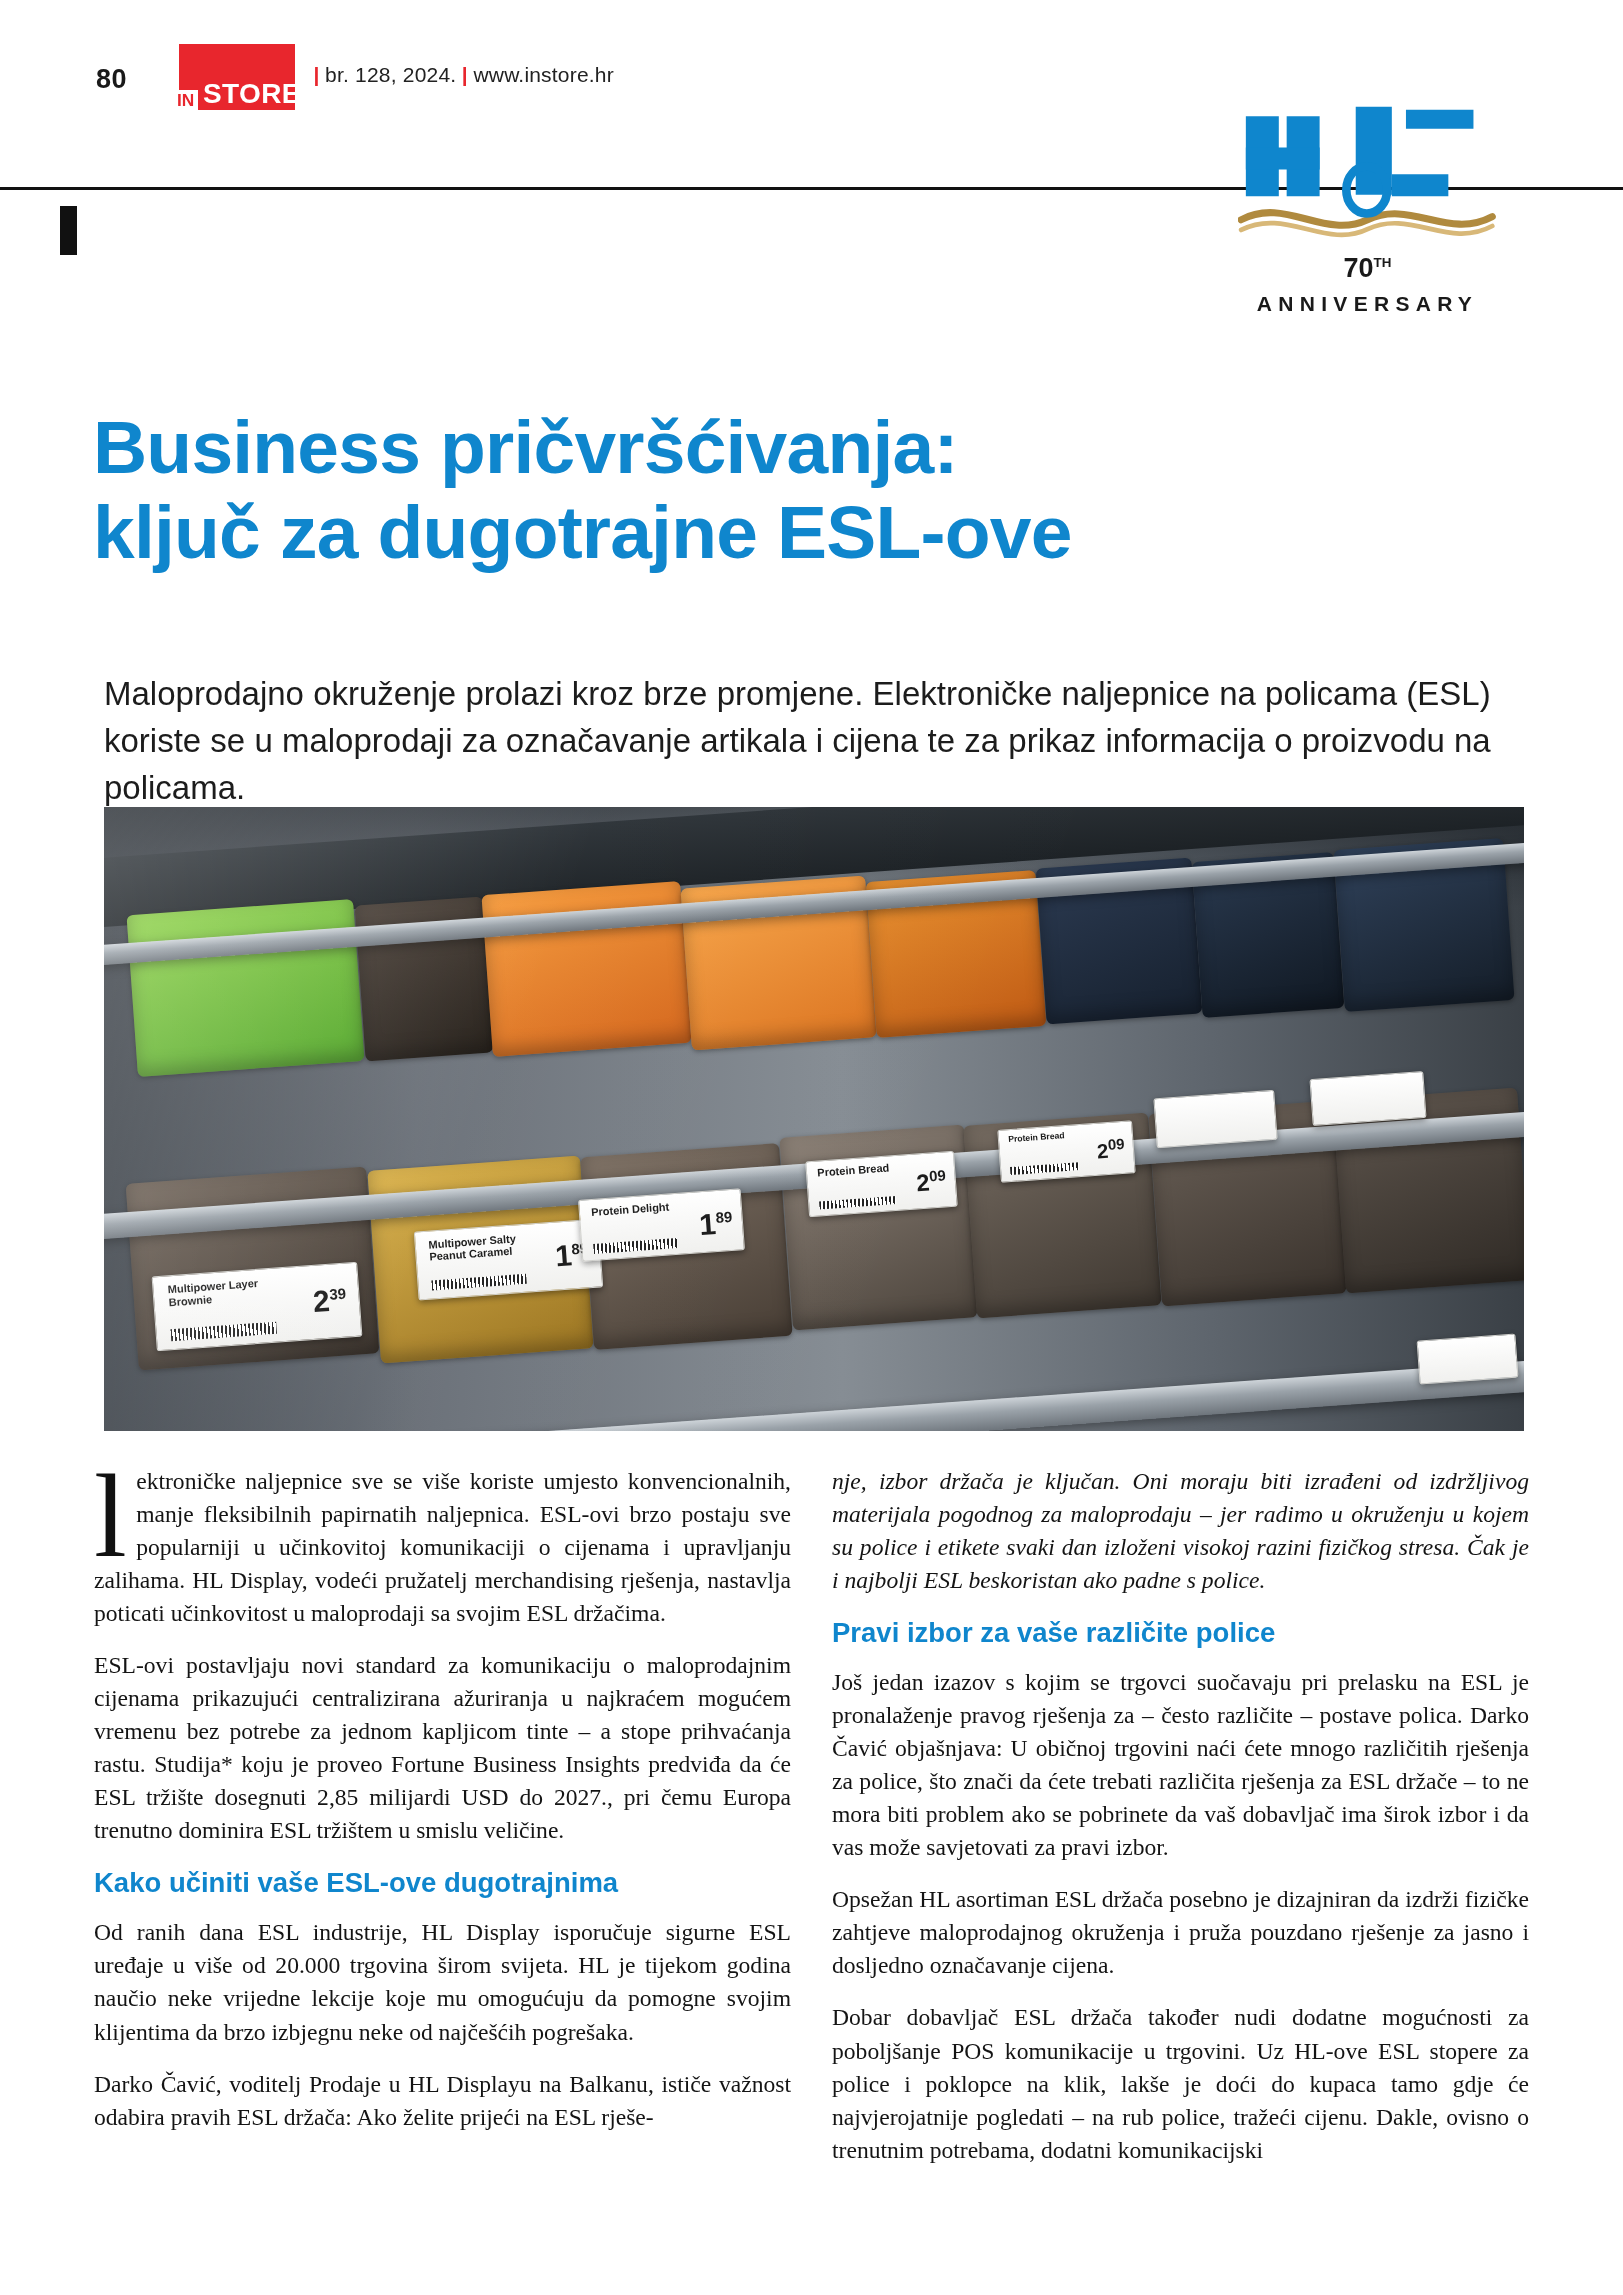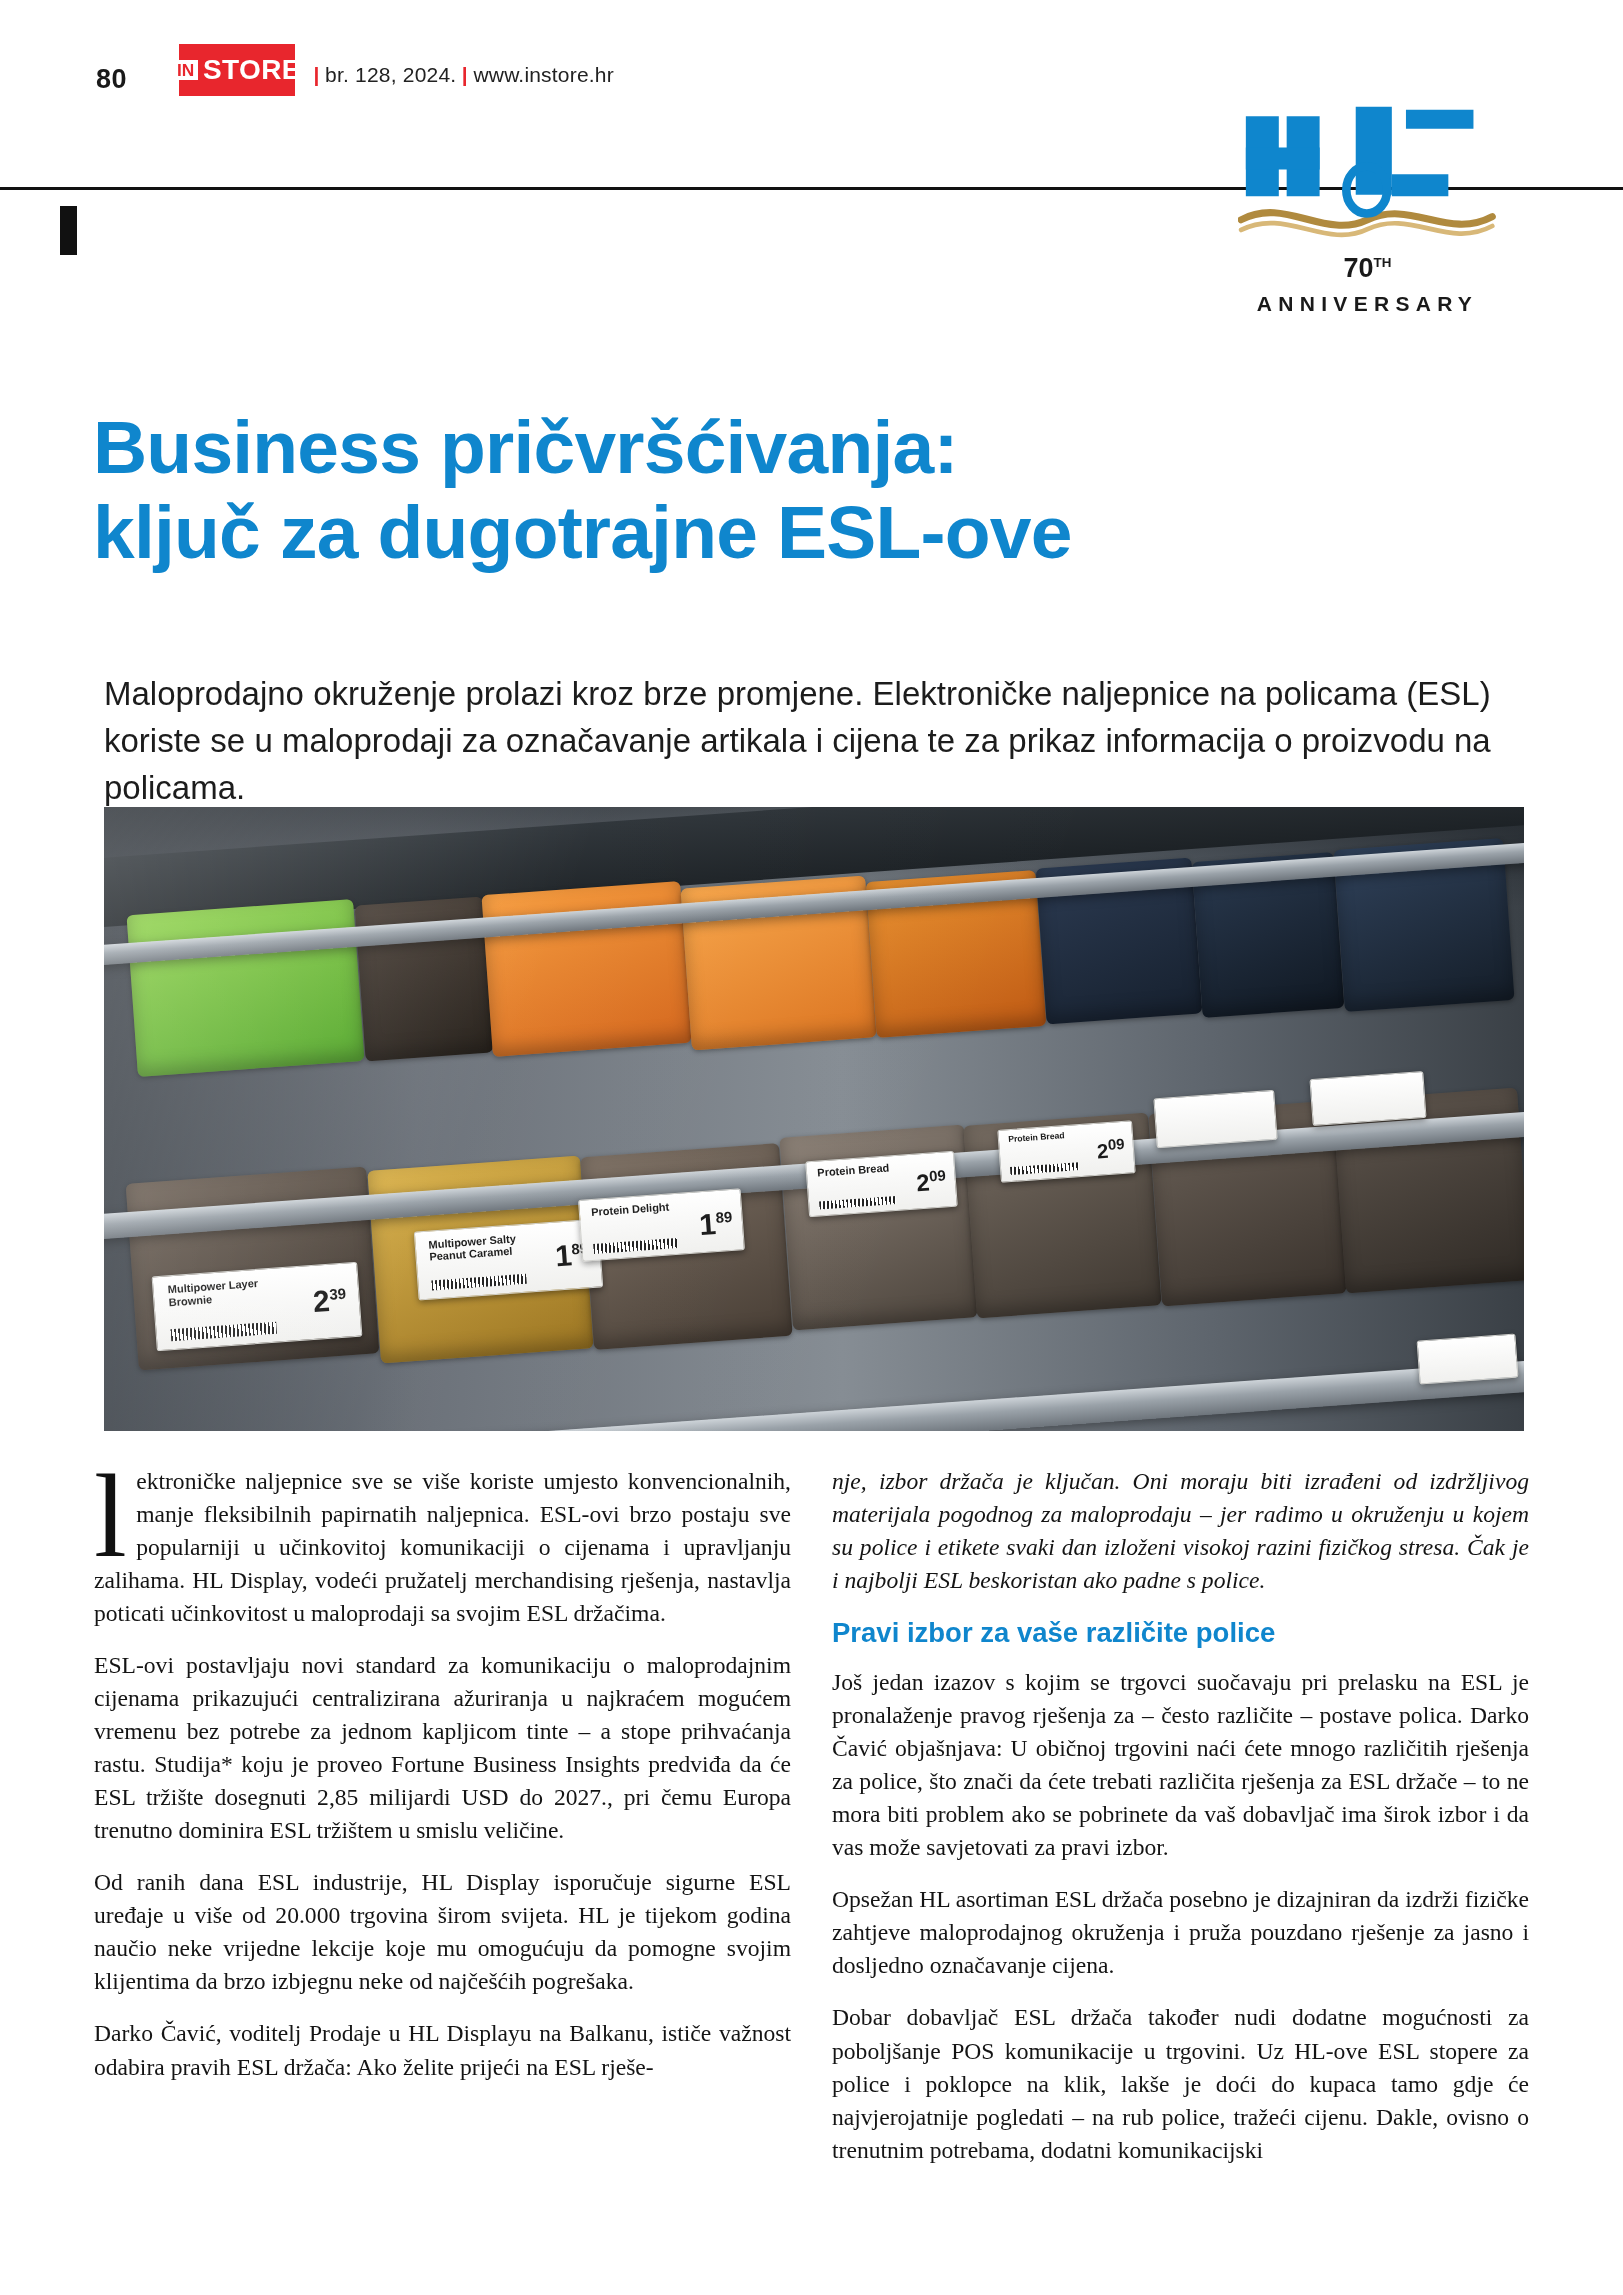--- a/index.html
+++ b/index.html
@@ -25,24 +25,24 @@
     left: 96px; top: 64px;
     font-family: "Liberation Sans", sans-serif;
     font-weight: bold;
     font-size: 27px;
     color: #1a1a1a;
     letter-spacing: 0.4px;
   }
   .instore-logo {
     position: absolute;
     left: 179px; top: 44px;
-    width: 116px; height: 52px;
+    width: 116px; height: 66px;
     background: #e8262d;
     display: flex;
-    align-items: center;
+    align-items: flex-end;
     justify-content: center;
     gap: 4.7px;
   }
   .instore-logo .in-mark {
     font-family: "Liberation Sans", sans-serif;
     font-weight: bold;
     font-size: 17.3px;
     color: #ffffff;
     background: #ffffff;
     color: #e8262d;
@@ -334,20 +334,21 @@
   <div class="lbl" style="left:92.5%; top:85%; width:7%; height:7%;"></div>
 
   <div class="photo-glare"></div>
 </div>
 
 <div class="cols">
 
   <div class="col left">
     <p class="dropcap-para"><span>lektroničke naljepnice sve se više koriste umjesto konvencionalnih, manje fleksibilnih papirnatih naljepnica. ESL-ovi brzo postaju sve popularniji u učinkovitoj komunikaciji o cijenama i upravljanju zalihama. HL Display, vodeći pružatelj merchandising rješenja, nastavlja poticati učinkovitost u maloprodaji sa svojim ESL držačima.</span></p>
     <p>ESL-ovi postavljaju novi standard za komunikaciju o maloprodajnim cijenama prikazujući centralizirana ažuriranja u najkraćem mogućem vremenu bez potrebe za jednom kapljicom tinte – a stope prihvaćanja rastu. Studija* koju je proveo Fortune Business Insights predviđa da će ESL tržište dosegnuti 2,85 milijardi USD do 2027., pri čemu Europa trenutno dominira ESL tržištem u smislu veličine.</p>
+    <h2 class="subhead">Kako učiniti vaše ESL-ove dugotrajnima</h2>
     <p>Od ranih dana ESL industrije, HL Display isporučuje sigurne ESL uređaje u više od 20.000 trgovina širom svijeta. HL je tijekom godina naučio neke vrijedne lekcije koje mu omogućuju da pomogne svojim klijentima da brzo izbjegnu neke od najčešćih pogrešaka.</p>
     <p>Darko Čavić, voditelj Prodaje u HL Displayu na Balkanu, ističe važnost odabira pravih ESL držača: Ako želite prijeći na ESL rješe-</p>
   </div>
 
   <div class="col right">
     <p><em>nje, izbor držača je ključan. Oni moraju biti izrađeni od izdržljivog materijala pogodnog za maloprodaju – jer radimo u okruženju u kojem su police i etikete svaki dan izloženi visokoj razini fizičkog stresa. Čak je i najbolji ESL beskoristan ako padne s police.</em></p>
     <h2 class="subhead">Pravi izbor za vaše različite police</h2>
     <p>Još jedan izazov s kojim se trgovci suočavaju pri prelasku na ESL je pronalaženje pravog rješenja za – često različite – postave polica. Darko Čavić objašnjava: U običnoj trgovini naći ćete mnogo različitih rješenja za police, što znači da ćete trebati različita rješenja za ESL držače – to ne mora biti problem ako se pobrinete da vaš dobavljač ima širok izbor i da vas može savjetovati za pravi izbor.</p>
     <p>Opsežan HL asortiman ESL držača posebno je dizajniran da izdrži fizičke zahtjeve maloprodajnog okruženja i pruža pouzdano rješenje za jasno i dosljedno označavanje cijena.</p>
     <p>Dobar dobavljač ESL držača također nudi dodatne mogućnosti za poboljšanje POS komunikacije u trgovini. Uz HL-ove ESL stopere za police i poklopce na klik, lakše je doći do kupaca tamo gdje će najvjerojatnije pogledati – na rub police, tražeći cijenu. Dakle, ovisno o trenutnim potrebama, dodatni komunikacijski</p>

